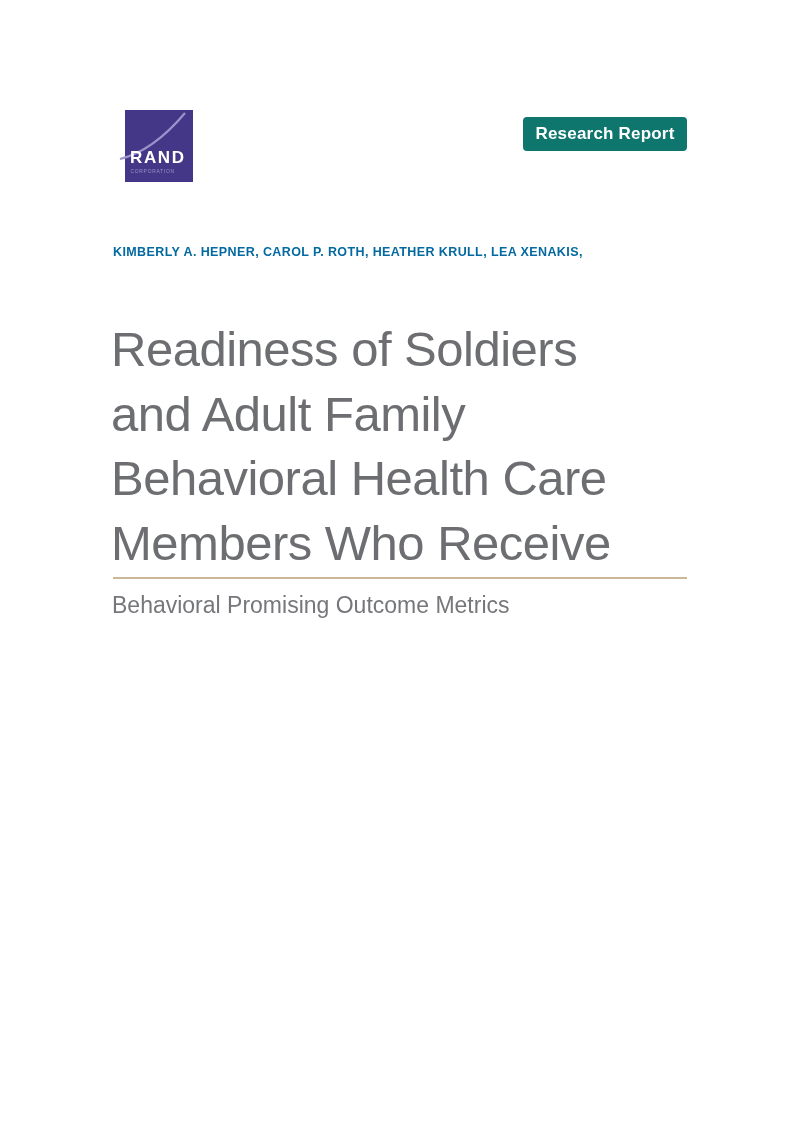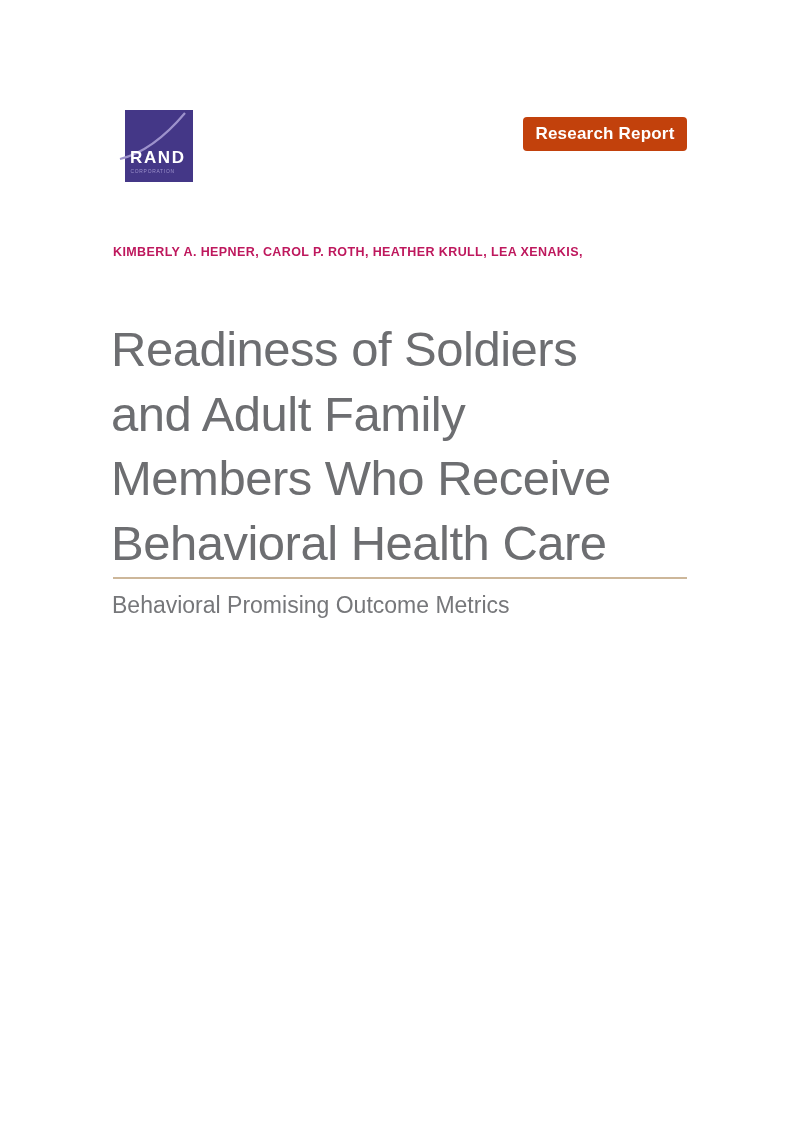--- a/index.html
+++ b/index.html
@@ -25,37 +25,37 @@
     height: 72px;
   }
   .logo svg { display: block; width: 100%; height: 100%; }
 
   .badge {
     position: absolute;
     left: 523px;
     top: 117px;
     width: 164px;
     height: 34px;
-    background: #c2410c;
+    background: #0f766e;
     border-radius: 4px;
     color: #ffffff;
     font-size: 17px;
     font-weight: bold;
     display: flex;
     align-items: center;
     justify-content: center;
     letter-spacing: 0.2px;
   }
 
   
   .authors {
     position: absolute;
     left: 113px;
     top: 243px;
-    color: #be185d;
+    color: #0369a1;
     font-size: 12.5px;
     font-weight: bold;
     letter-spacing: 0.4px;
     line-height: 19px;
     text-transform: uppercase;
   }
 
   
   .title {
     position: absolute;
@@ -109,21 +109,21 @@
     <span>Research Report</span>
   </div>
 
   <div class="authors">
     <div>KIMBERLY A. HEPNER, CAROL P. ROTH, HEATHER KRULL, LEA XENAKIS,</div>
   </div>
 
   <div class="title">
     <div>Readiness of Soldiers</div>
     <div>and Adult Family</div>
+    <div>Behavioral Health Care</div>
     <div>Members Who Receive</div>
-    <div>Behavioral Health Care</div>
   </div>
 
   <div class="divider"></div>
 
   <div class="subtitle">Behavioral Promising Outcome Metrics</div>
 
 </div>
 
 </body></html>

